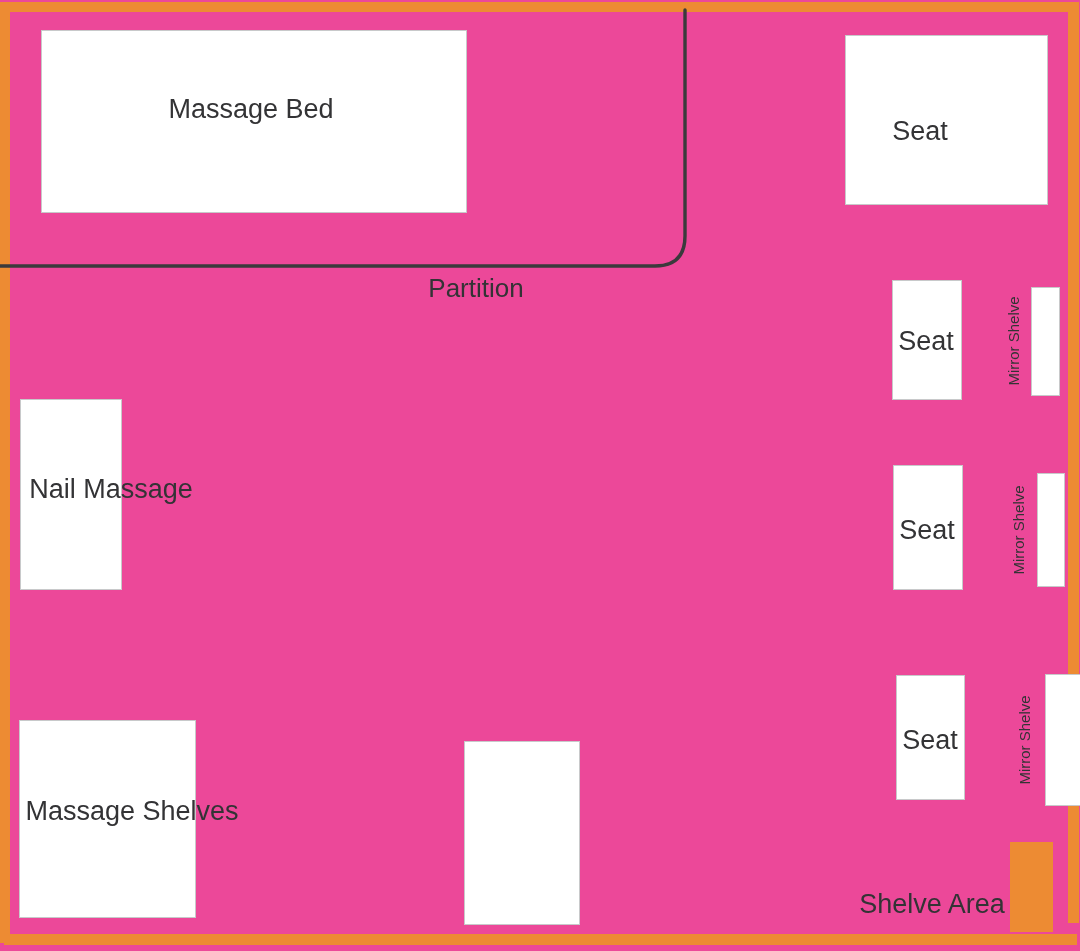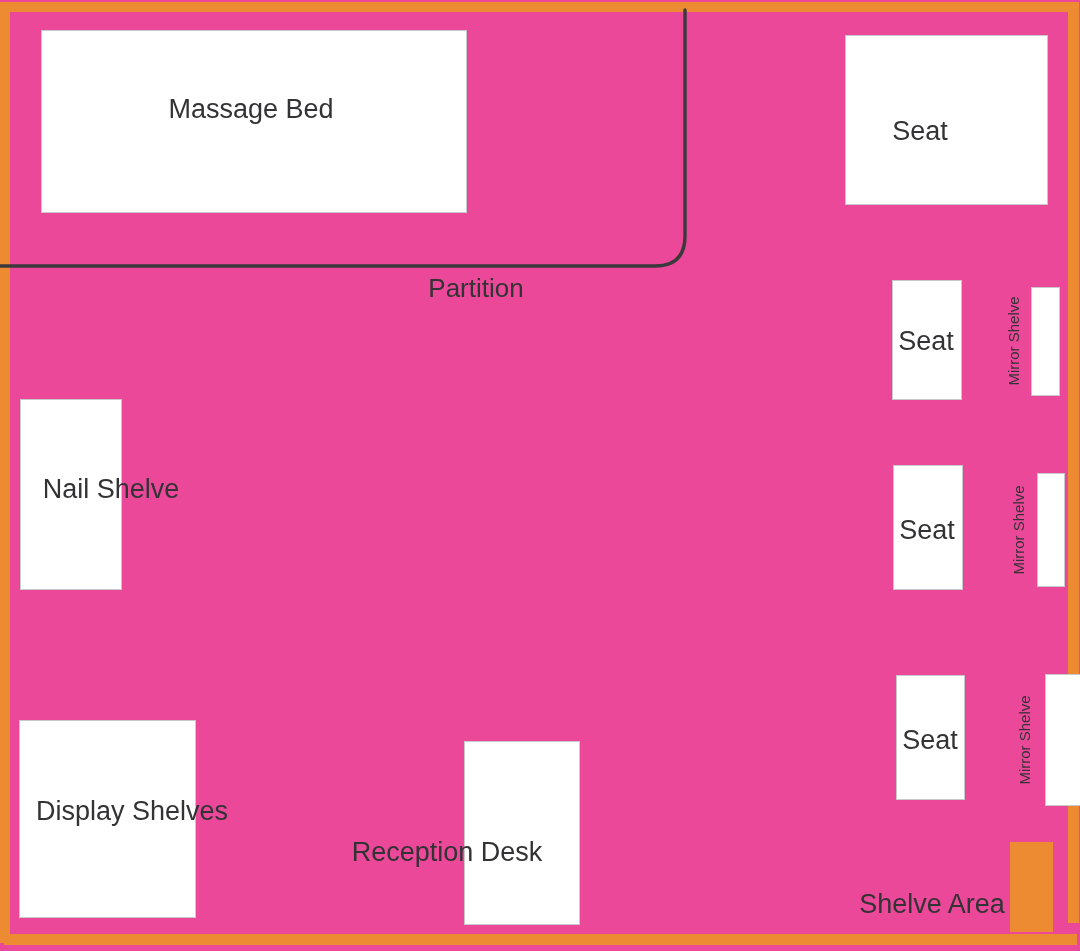--- a/index.html
+++ b/index.html
@@ -110,24 +110,23 @@
   <div class="label" style="left:927px; top:530px;">Seat</div>
   <div class="label-vertical" style="left:1018px; top:530px;">Mirror Shelve</div>
   <div class="box" style="left:1037px; top:473px; width:28px; height:114px;"></div>
 
   <div class="box" style="left:896px; top:675px; width:69px; height:125px;"></div>
   <div class="label" style="left:930px; top:740px;">Seat</div>
   <div class="label-vertical" style="left:1024px; top:740px;">Mirror Shelve</div>
   <div class="box" style="left:1045px; top:674px; width:36px; height:132px;"></div>
 
   <div class="box" style="left:20px; top:399px; width:102px; height:191px;"></div>
-  <div class="label" style="left:111px; top:489px;">Nail Shelve</div>
+  <div class="label" style="left:111px; top:489px;">Nail Massage</div>
 
   <div class="box" style="left:19px; top:720px; width:177px; height:198px;"></div>
-  <div class="label" style="left:132px; top:811px;">Display Shelves</div>
+  <div class="label" style="left:132px; top:811px;">Massage Shelves</div>
 
   <div class="box" style="left:464px; top:741px; width:116px; height:184px;"></div>
-  <div class="label" style="left:447px; top:852px;">Reception Desk</div>
 
   <div class="label" style="left:932px; top:904px;">Shelve Area</div>
   <div class="fill-block" style="left:1010px; top:842px; width:43px; height:90px;"></div>
 
 </div>
 
 </body></html>

